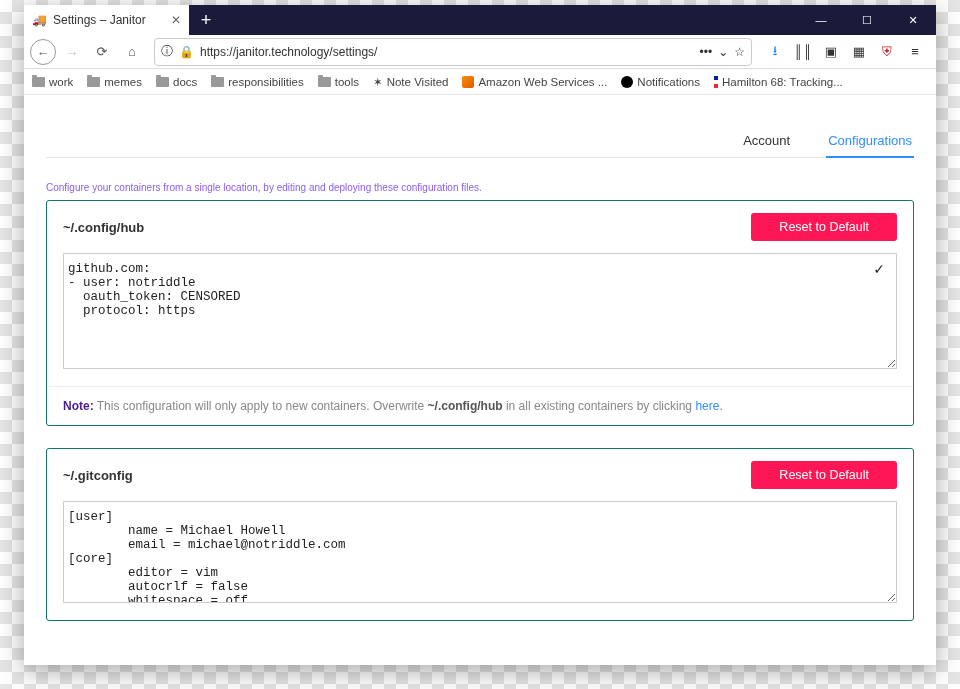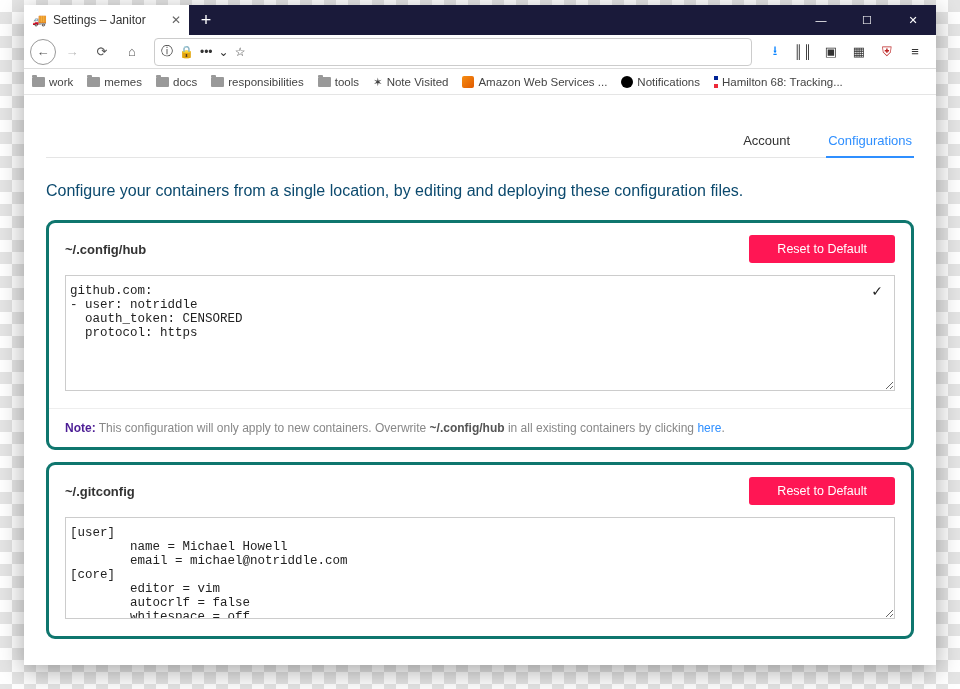--- a/index.html
+++ b/index.html
@@ -35,22 +35,22 @@
 .hdr { height:56px; display:flex; align-items:center; padding:0 22px; border-bottom:1px solid #eee; }
 .logo { display:flex; align-items:center; gap:10px; }
 .logo-img { width:26px; height:16px; }
 .logo-txt { font-size:14px; letter-spacing:3px; color:#333; font-weight:400; }
 .nav-links { margin-left:auto; display:flex; gap:32px; font-size:11.5px; color:#666; }
 .nav-links span { cursor:pointer; }
 .main { padding:30px 22px 10px; }
 .subtabs { display:flex; justify-content:flex-end; gap:34px; border-bottom:1px solid #e5e5e5; margin-bottom:24px; }
 .subtab { padding:8px 2px; font-size:13px; color:#333; cursor:pointer; }
 .subtab.active { color:#2f8fff; border-bottom:2px solid #2f8fff; margin-bottom:-1px; }
-.descr { font-size:16px; color:#0c4a6e; margin-bottom:20px; }
-.cfg-card { border:3px solid #0f766e; border-radius:9px; margin-bottom:12px; }
+.descr { font-size:10px; color:#8b5cf6; margin-bottom:7px; }
+.cfg-card { border:1px solid #0f766e; border-radius:3px; margin-bottom:22px; }
 .cfg-hd { display:flex; align-items:center; padding:12px 16px; }
 .cfg-path { font-size:13px; font-weight:700; color:#333; }
 .reset { margin-left:auto; background:#ff1654; color:#fff; border:none; padding:7px 28px; border-radius:3px; font-size:12.5px; cursor:pointer; }
 .cfg-body { padding:0 16px 14px; position:relative; }
 .cfg-ta { width:100%; border:1px solid #ccc; padding:8px 4px; font-family:"Courier New",monospace; font-size:12.5px; resize:vertical; color:#222; }
 .check-ic { position:absolute; right:28px; top:8px; font-size:14px; color:#222; }
 .cfg-note { border-top:1px solid #eee; padding:12px 16px; font-size:12px; color:#888; }
 .cfg-note b { color:#4c1d95; }
 .cfg-note .path { color:#555; font-weight:700; }
 .cfg-note a { color:#2f8fff; text-decoration:none; }
@@ -81,20 +81,21 @@
   </div>
 
   <div class="navbar">
     <div class="nav-icon circ">←</div>
     <div class="nav-icon light">→</div>
     <div class="nav-icon">⟳</div>
     <div class="nav-icon">⌂</div>
     <div class="addr">
       <span>ⓘ</span>
       <span class="lock">🔒</span>
+      <span class="addr-text">https://janitor.technology/settings/</span>
       <span>•••</span>
       <span>⌄</span>
       <span>☆</span>
     </div>
     <div class="right-icons">
       <span class="ri dl">⭳</span>
       <span class="ri">║║</span>
       <span class="ri">▣</span>
       <span class="ri">▦</span>
       <span class="ri shield">⛨</span>

